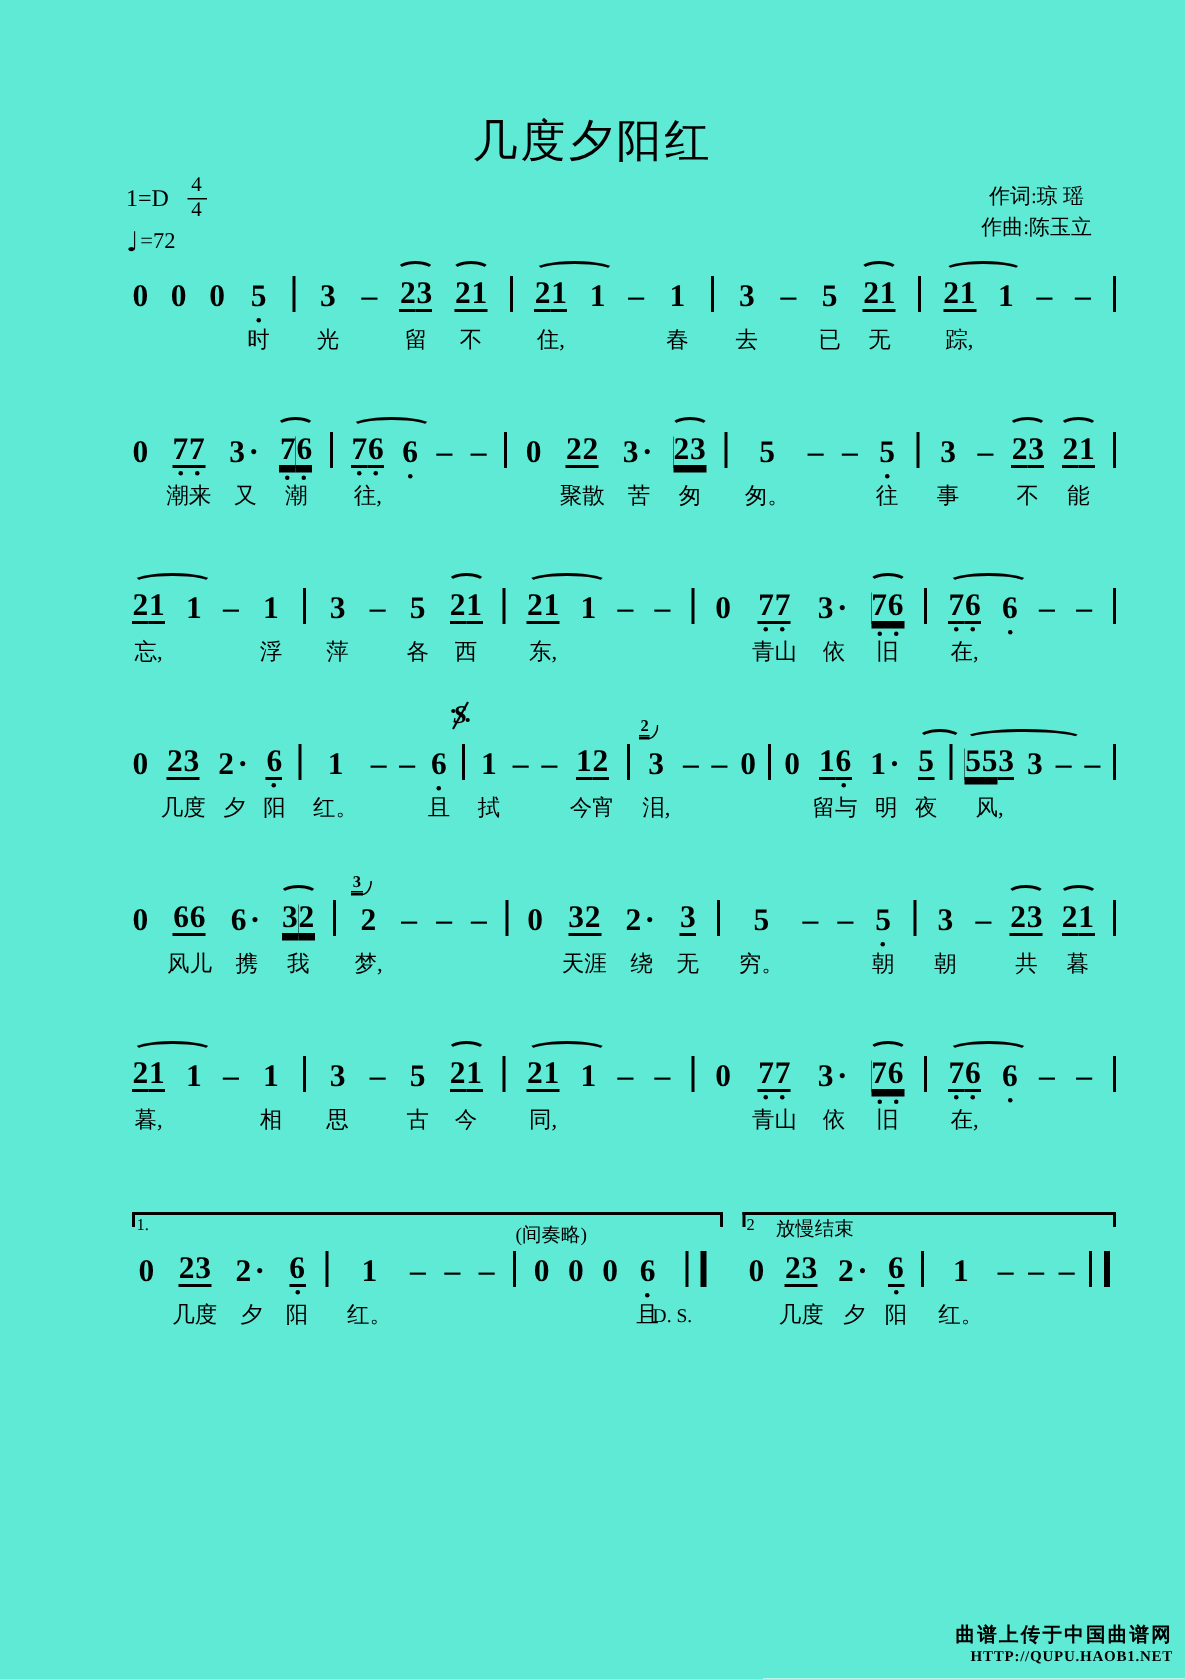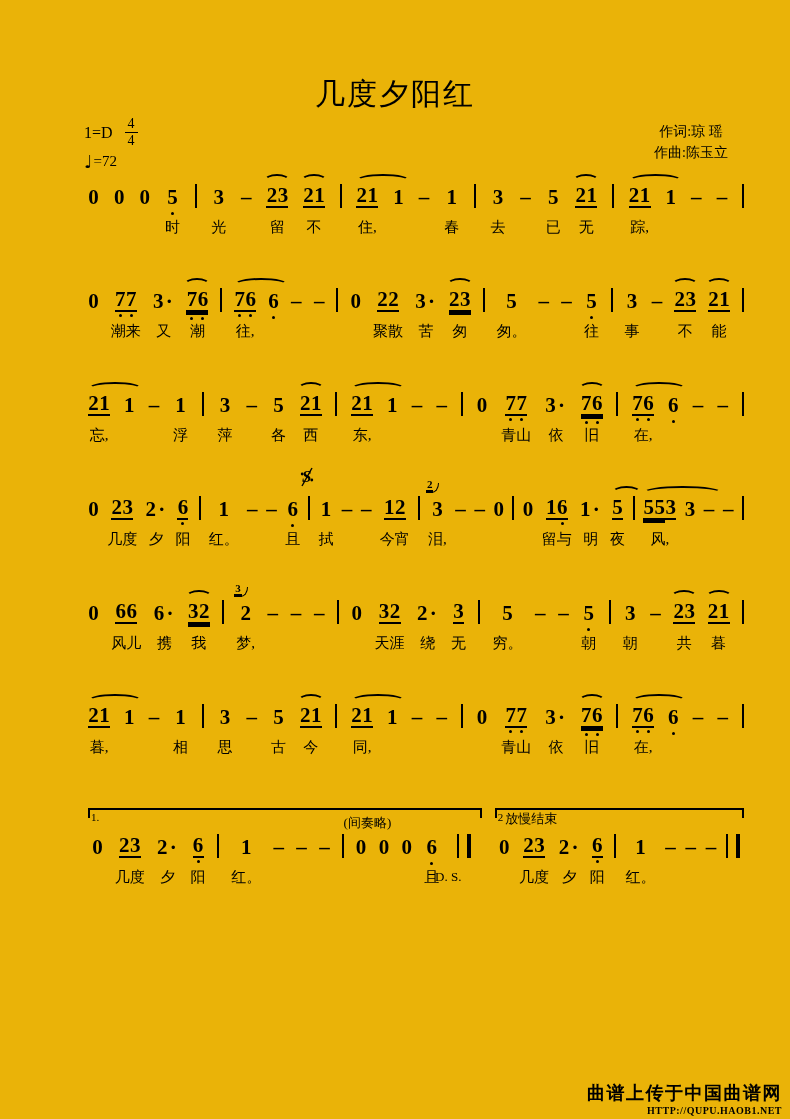--- a/index.html
+++ b/index.html
@@ -1,16 +1,16 @@
 <!DOCTYPE html>
 <html><head>
 <meta charset="utf-8">
 <style>
   html,body{margin:0;padding:0;background:#fff}
-  .page{position:relative;width:790px;height:1119px;background:#eab308;color:#000;overflow:hidden;
+  .page{position:relative;width:790px;height:1119px;background:#5eead4;color:#000;overflow:hidden;
         font-family:"Liberation Serif",serif}
   .title{position:absolute;top:74px;left:0;width:100%;text-align:center;margin:0;
          font-weight:400;font-size:30px;letter-spacing:2px}
   .subtitle{position:absolute;top:113px;left:0;width:100%;text-align:center;font-size:20px}
   .credits{position:absolute;top:121px;right:62px;font-size:14px;line-height:21px;text-align:center}
   .keyblock{position:absolute;top:117px;left:84px}
   .keyrow{display:flex;align-items:center;font-size:16px}
   .frac{display:inline-flex;flex-direction:column;margin-left:12px;font-size:14px;line-height:14px;text-align:center}
   .frac .num{border-bottom:1px solid #000;padding:0 3px 1px}
   .frac .den{padding-top:1px}
@@ -42,26 +42,26 @@
   .above{position:absolute;top:-20px;left:-12px;font-size:13px;font-weight:400;white-space:nowrap}
   .line7{height:auto;margin-bottom:0}
   .ending{position:relative;border-top:2px solid #000}
   .ending::before,.ending::after{content:"";position:absolute;top:-2px;width:2px;height:10px;background:#000}
   .ending::before{left:0}
   .ending::after{right:0}
   .e1{width:60%}
   .e2{width:38%}
   .e-label{position:absolute;top:2px;left:3px;display:flex;align-items:flex-start}
   .e-num{font-size:11px;line-height:11px}
-  .e-txt{font-size:13px;line-height:13px;margin-left:2px}
+  .e-txt{font-size:13px;line-height:13px;margin-left:14px}
   .tokens{display:flex;justify-content:space-between;padding:24px 4px 0 4px}
   .below{transform:translateX(-16px);font-size:13px}
   .credit{position:absolute;top:871px;left:376px;font-size:14px;white-space:pre}
   .watermark{position:absolute;right:8px;top:1081px;text-align:right}
-  .wm-cn{font-size:18px;font-weight:700;letter-spacing:1.5px}
+  .wm-cn{font-size:13px;font-weight:700;letter-spacing:1.5px}
   .wm-url{font-size:10px;font-weight:700;font-family:Liberation Serif, serif;letter-spacing:.5px}
 </style>
 </head>
 <body>
 
 <div class="page">
   <h1 class="title">几度夕阳红</h1>
 
   <div class="credits">
     <div>作词:琼  瑶</div>

